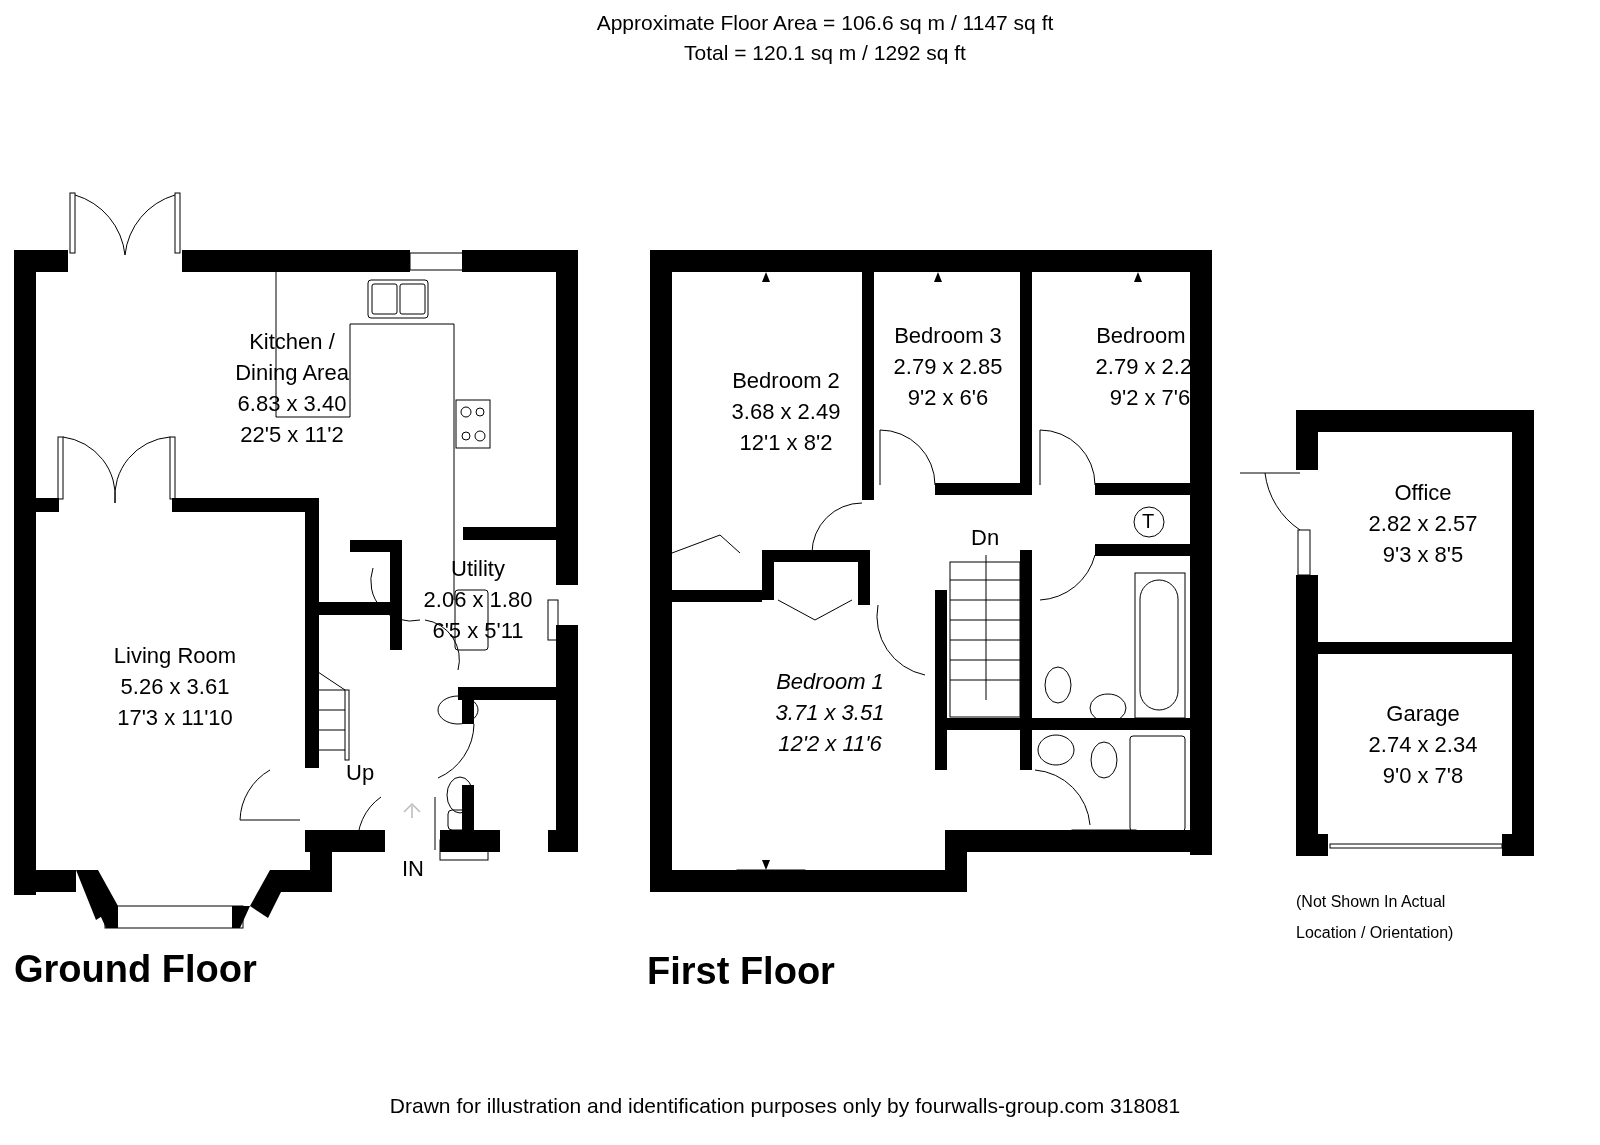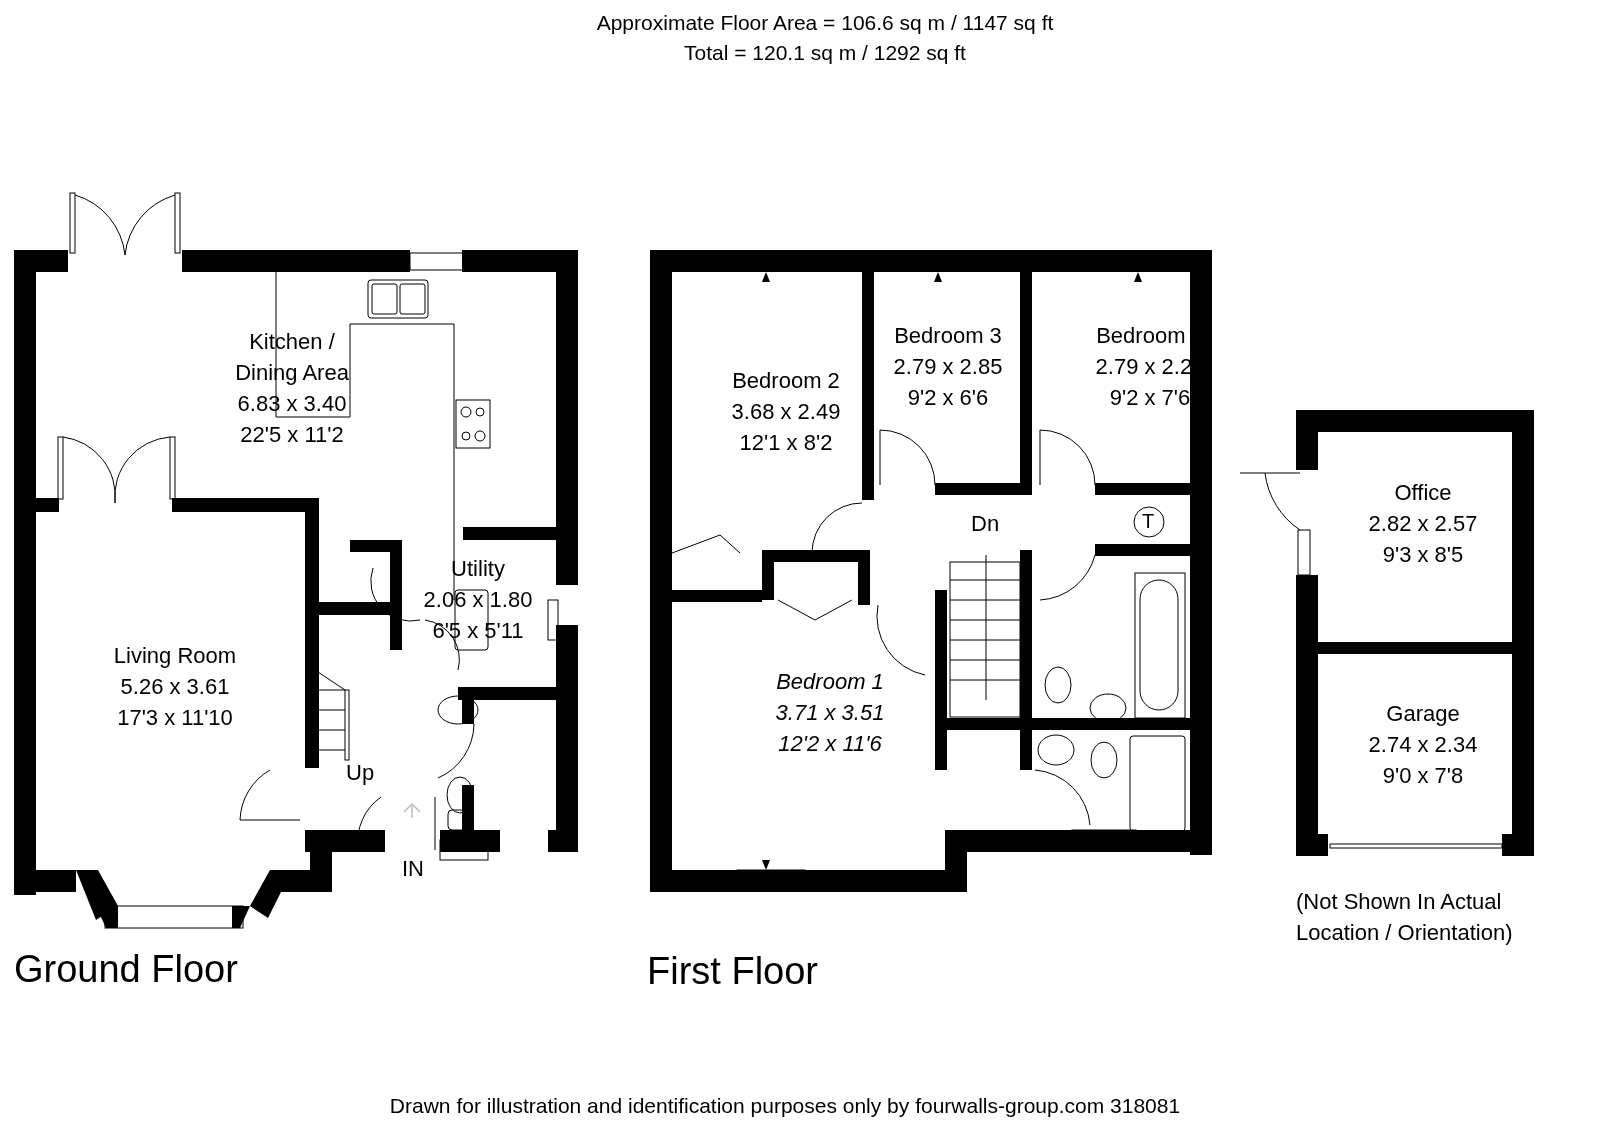--- a/index.html
+++ b/index.html
@@ -1,22 +1,22 @@
 <!DOCTYPE html>
 <html><head>
 <meta charset="utf-8">
 <style>
   html, body { margin:0; padding:0; background:#ffffff; }
   body { width:1600px; height:1145px; position:relative; overflow:hidden; font-family:"Liberation Sans", sans-serif; color:#000; }
   .header { position:absolute; left:8px; top:8px; width:1570px; text-align:center; font-size:21px; line-height:30px;padding-left:32px; }
   .header div { white-space:nowrap; }
   svg.plan { position:absolute; left:0; top:0; }
   .lbl { position:absolute; text-align:center; font-size:22px; line-height:31px; white-space:nowrap; transform:translateX(-50%); }
-  .floor-title { position:absolute; font-size:38px; white-space:nowrap; }
-  .note { position:absolute; font-size:22px; line-height:31px; white-space:nowrap; }
+  .floor-title { position:absolute; font-size:38px; white-space:nowrap;font-weight:bold; }
+  .note { position:absolute; font-size:16px; line-height:31px; white-space:nowrap; }
   .small { position:absolute; font-size:22px; white-space:nowrap; }
   .footer { position:absolute; left:0; width:1570px; top:1094px; text-align:center; font-size:21px; white-space:nowrap; }
 </style>
 </head>
 <body>
 
 <div class="header">
   <div>Approximate Floor Area = 106.6 sq m / 1147 sq ft</div>
   <div>Total = 120.1 sq m / 1292 sq ft</div>
 </div>
@@ -236,21 +236,21 @@
 <div class="lbl" style="left:1110px;top:320px;margin-left:40px;">
   <div>Bedroom 4</div>
   <div>2.79 x 2.29</div>
   <div>9'2 x 7'6</div>
 </div>
 <div class="lbl" style="left:830px;top:666px;font-style:italic;">
   <div>Bedroom 1</div>
   <div>3.71 x 3.51</div>
   <div>12'2 x 11'6</div>
 </div>
-<div class="small" style="left:971px;top:511px;">Dn</div>
+<div class="small" style="left:971px;top:525px;">Dn</div>
 <div class="small" style="left:1142px;top:510px;font-size:20px;">T</div>
 <div class="floor-title" style="left:647px;top:950px;">First Floor</div>
 
 <div class="lbl" style="left:1423px;top:477px;">
   <div>Office</div>
   <div>2.82 x 2.57</div>
   <div>9'3 x 8'5</div>
 </div>
 <div class="lbl" style="left:1423px;top:698px;">
   <div>Garage</div>

